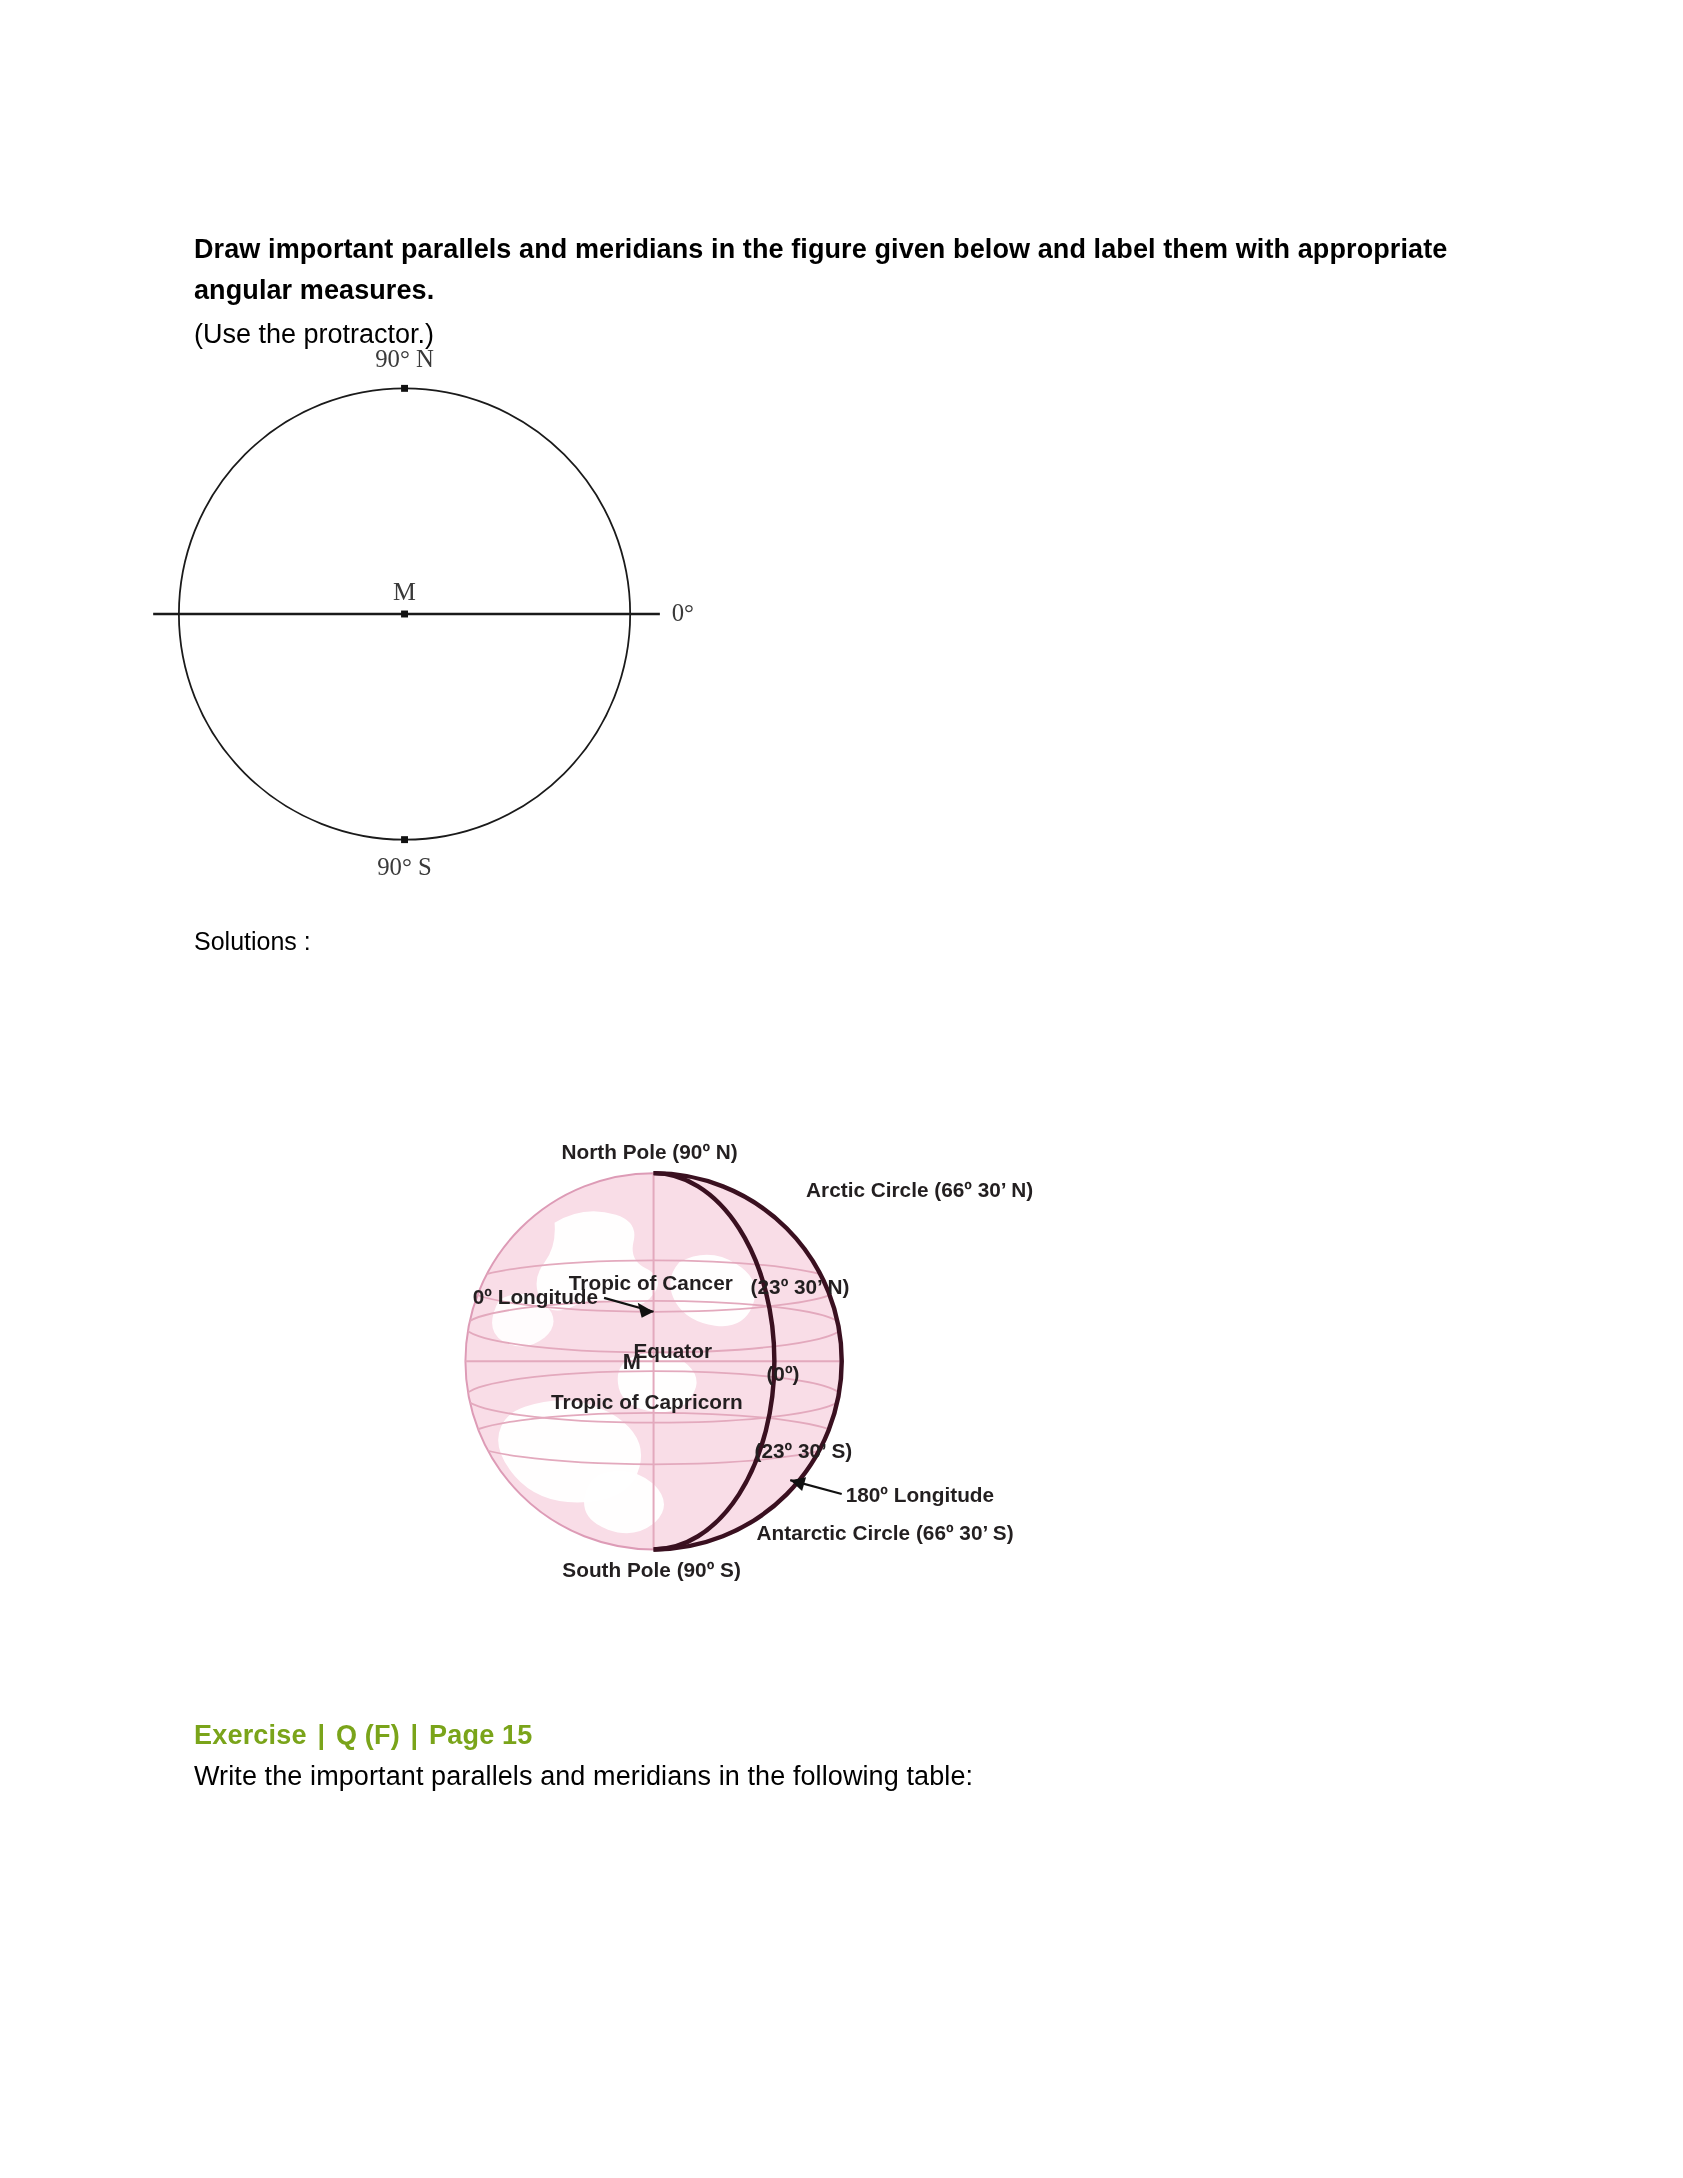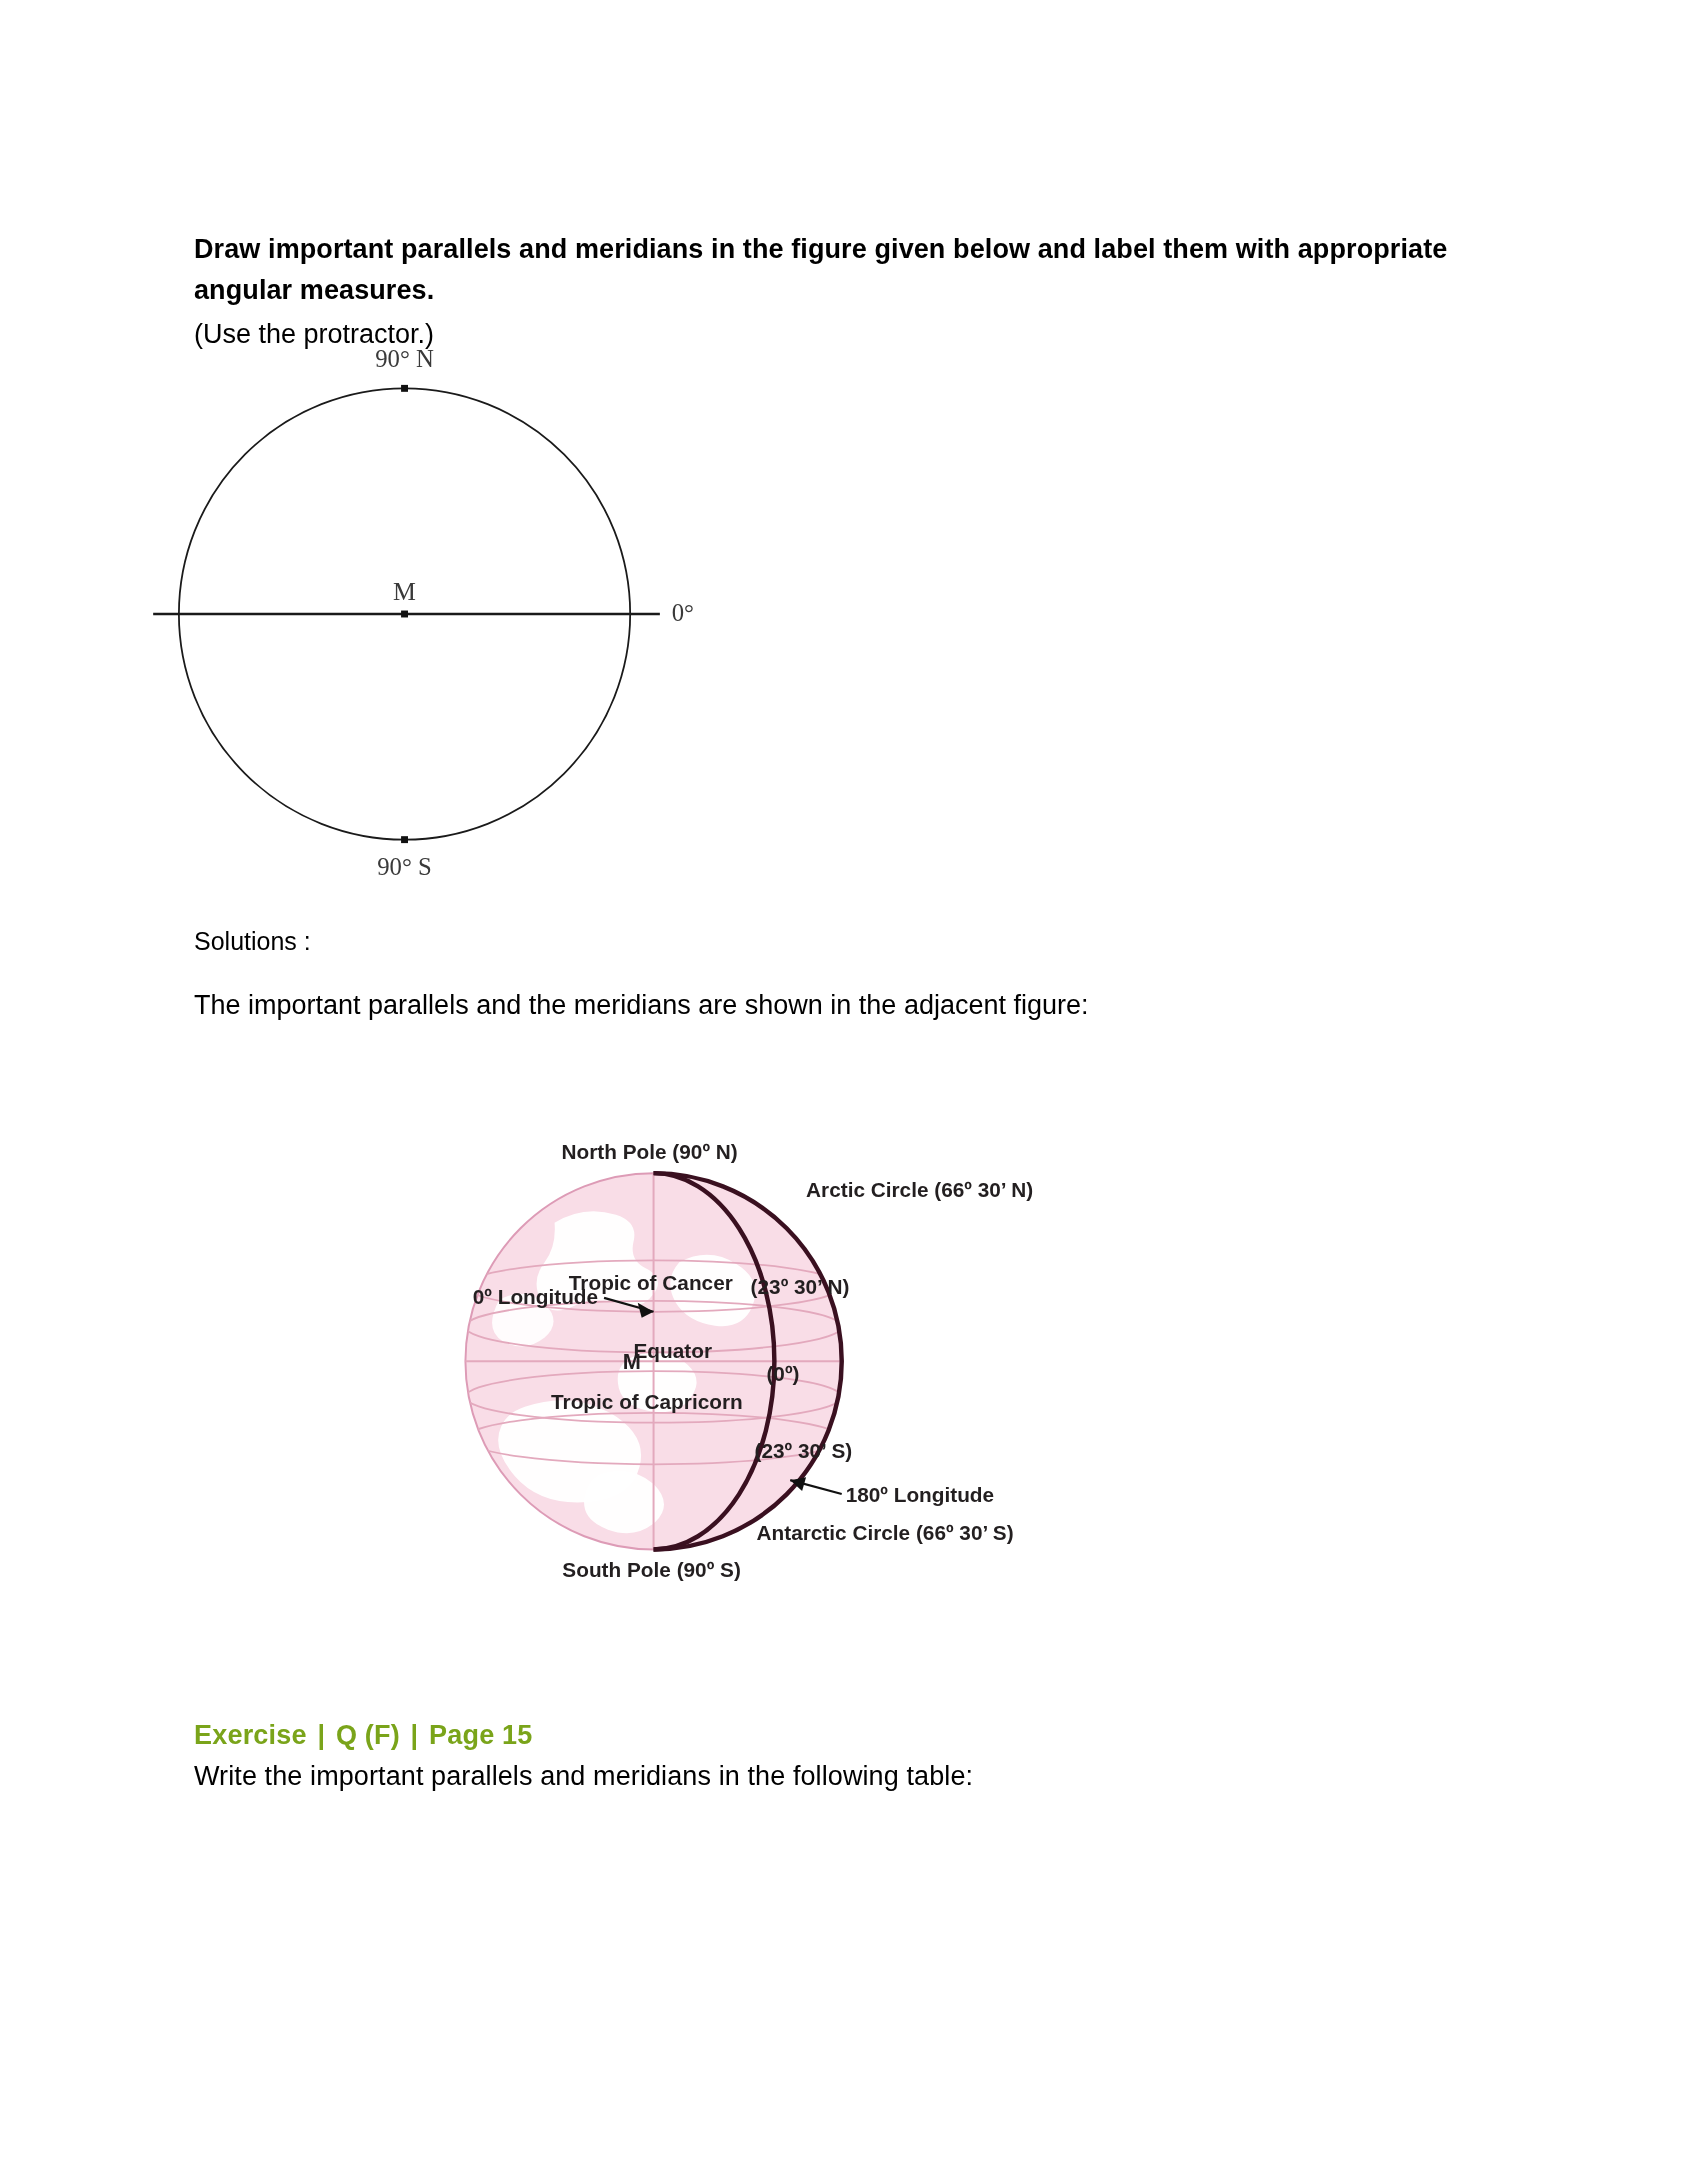--- a/index.html
+++ b/index.html
@@ -135,21 +135,20 @@
       <rect x="254.5" y="286.5" width="7" height="7" fill="#111"></rect>
 
       <text class="serif" x="258" y="40" font-size="25" text-anchor="middle">90° N</text>
       <text class="serif" x="258" y="554" font-size="25" text-anchor="middle">90° S</text>
       <text class="serif" x="258" y="276" font-size="26" text-anchor="middle">M</text>
       <text class="serif" x="528" y="297" font-size="25" text-anchor="start">0°</text>
     </svg>
   </div>
 
   <div class="solutions-label">Solutions :</div>
-  <div class="solutions-text">The important parallels and the meridians are shown in the adjacent figure:</div>
 
   <div class="fig2">
     <svg width="713" height="634" viewBox="0 0 720 640" xmlns="http://www.w3.org/2000/svg">
       <defs>
         <clipPath id="globeclip">
           <circle cx="250" cy="290" r="190"></circle>
         </clipPath>
       </defs>
 
       <circle cx="250" cy="290" r="190" fill="#f9dde7" stroke="#dd9bb6" stroke-width="2"></circle>

